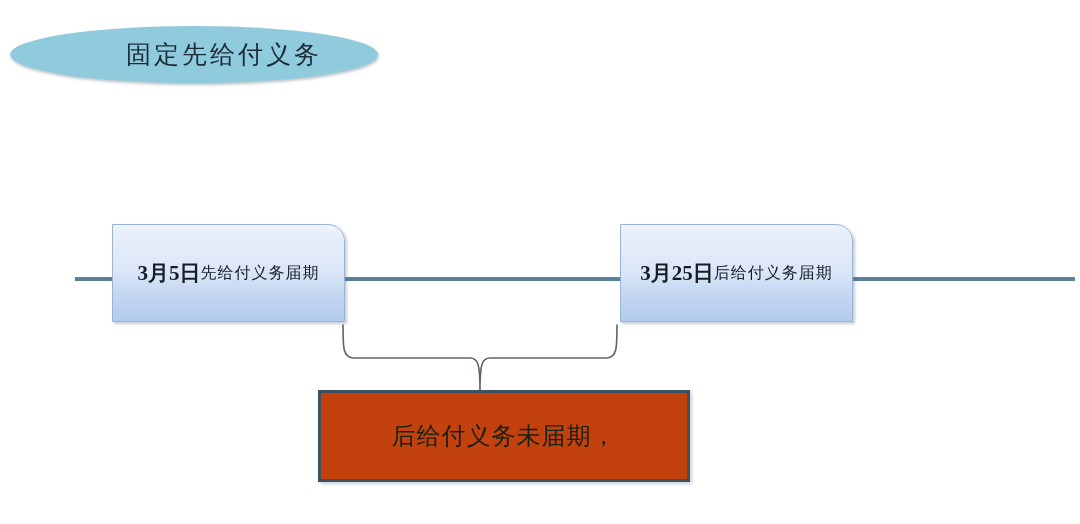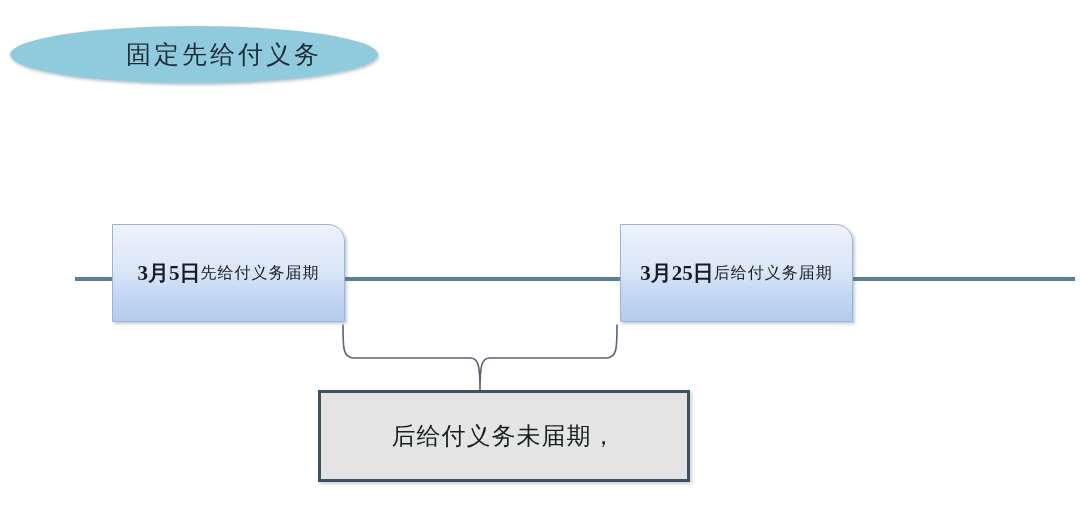--- a/index.html
+++ b/index.html
@@ -108,21 +108,21 @@
 
   
   .note-box {
     position: absolute;
     left: 318px;
     top: 390px;
     width: 372px;
     height: 92px;
     box-sizing: border-box;
     border: 3px solid #3d5260;
-    background: #e5e5e5;
+    background: #c2410c;
     box-shadow: 2px 2px 3px rgba(90, 110, 120, 0.3);
     display: flex;
     flex-direction: column;
     align-items: center;
     justify-content: center;
     z-index: 6;
   }
   .note-line {
     font-family: "Liberation Serif", "DejaVu Serif", serif;
     font-size: 24px;

